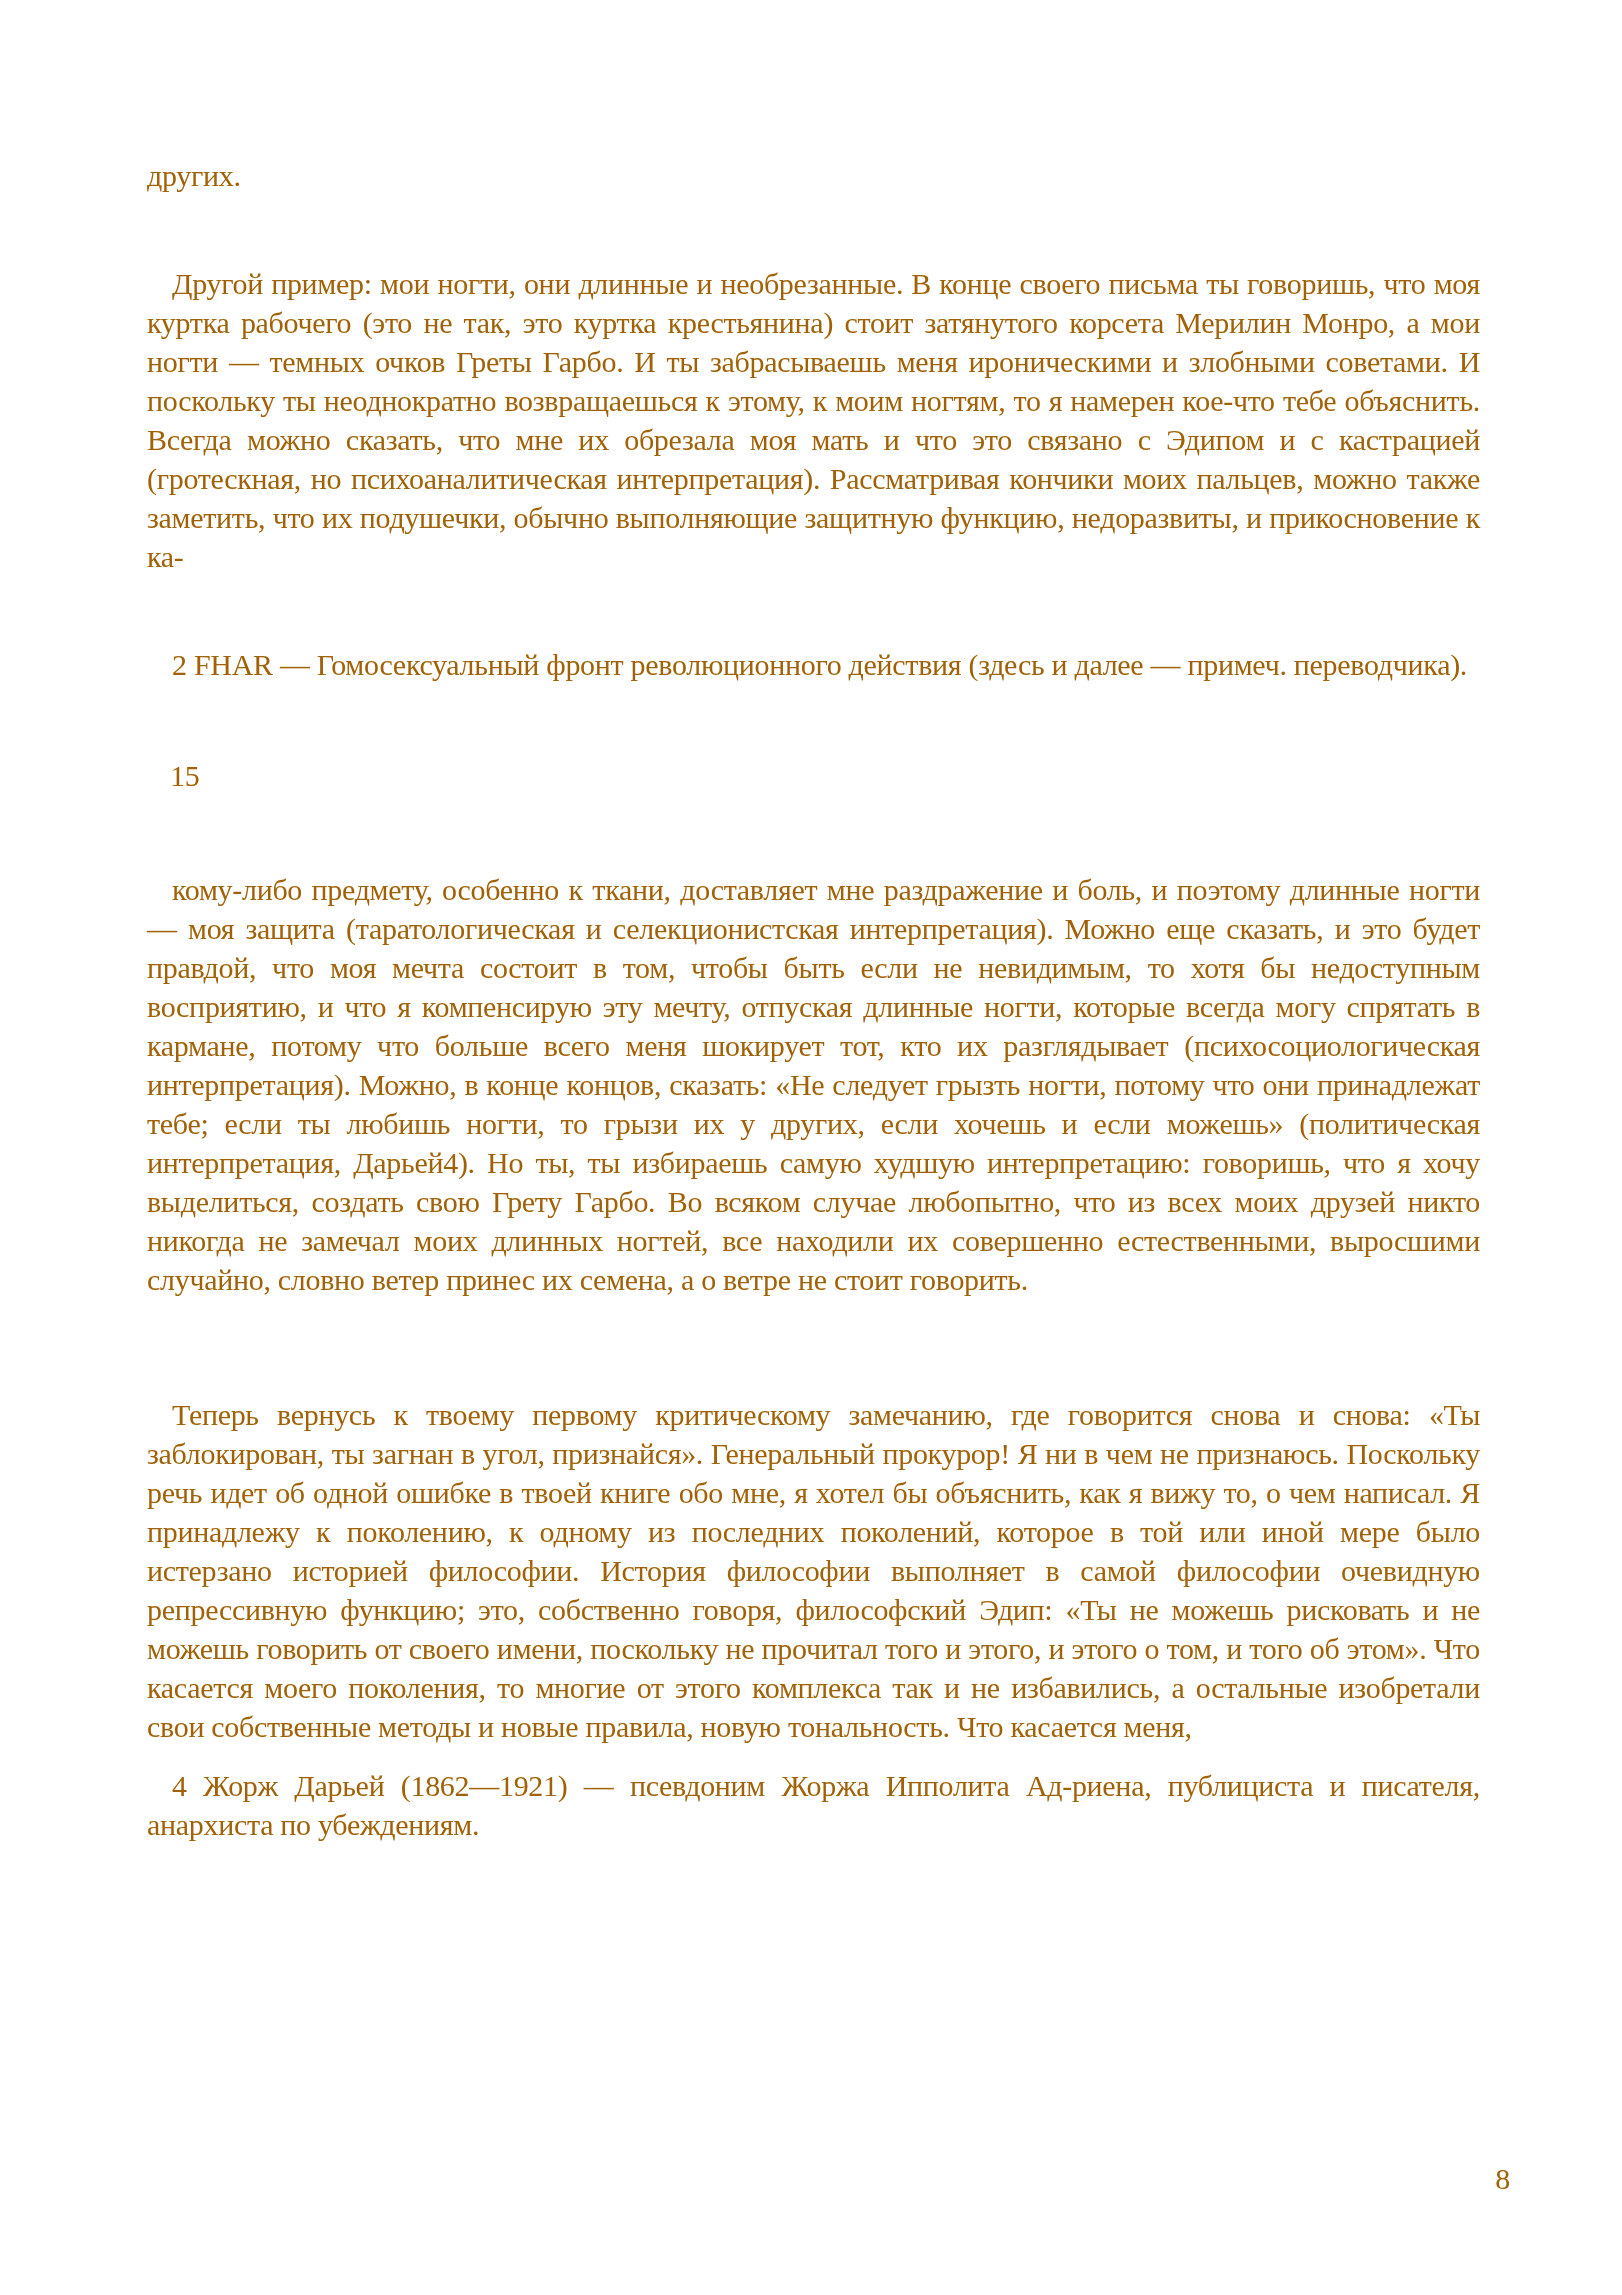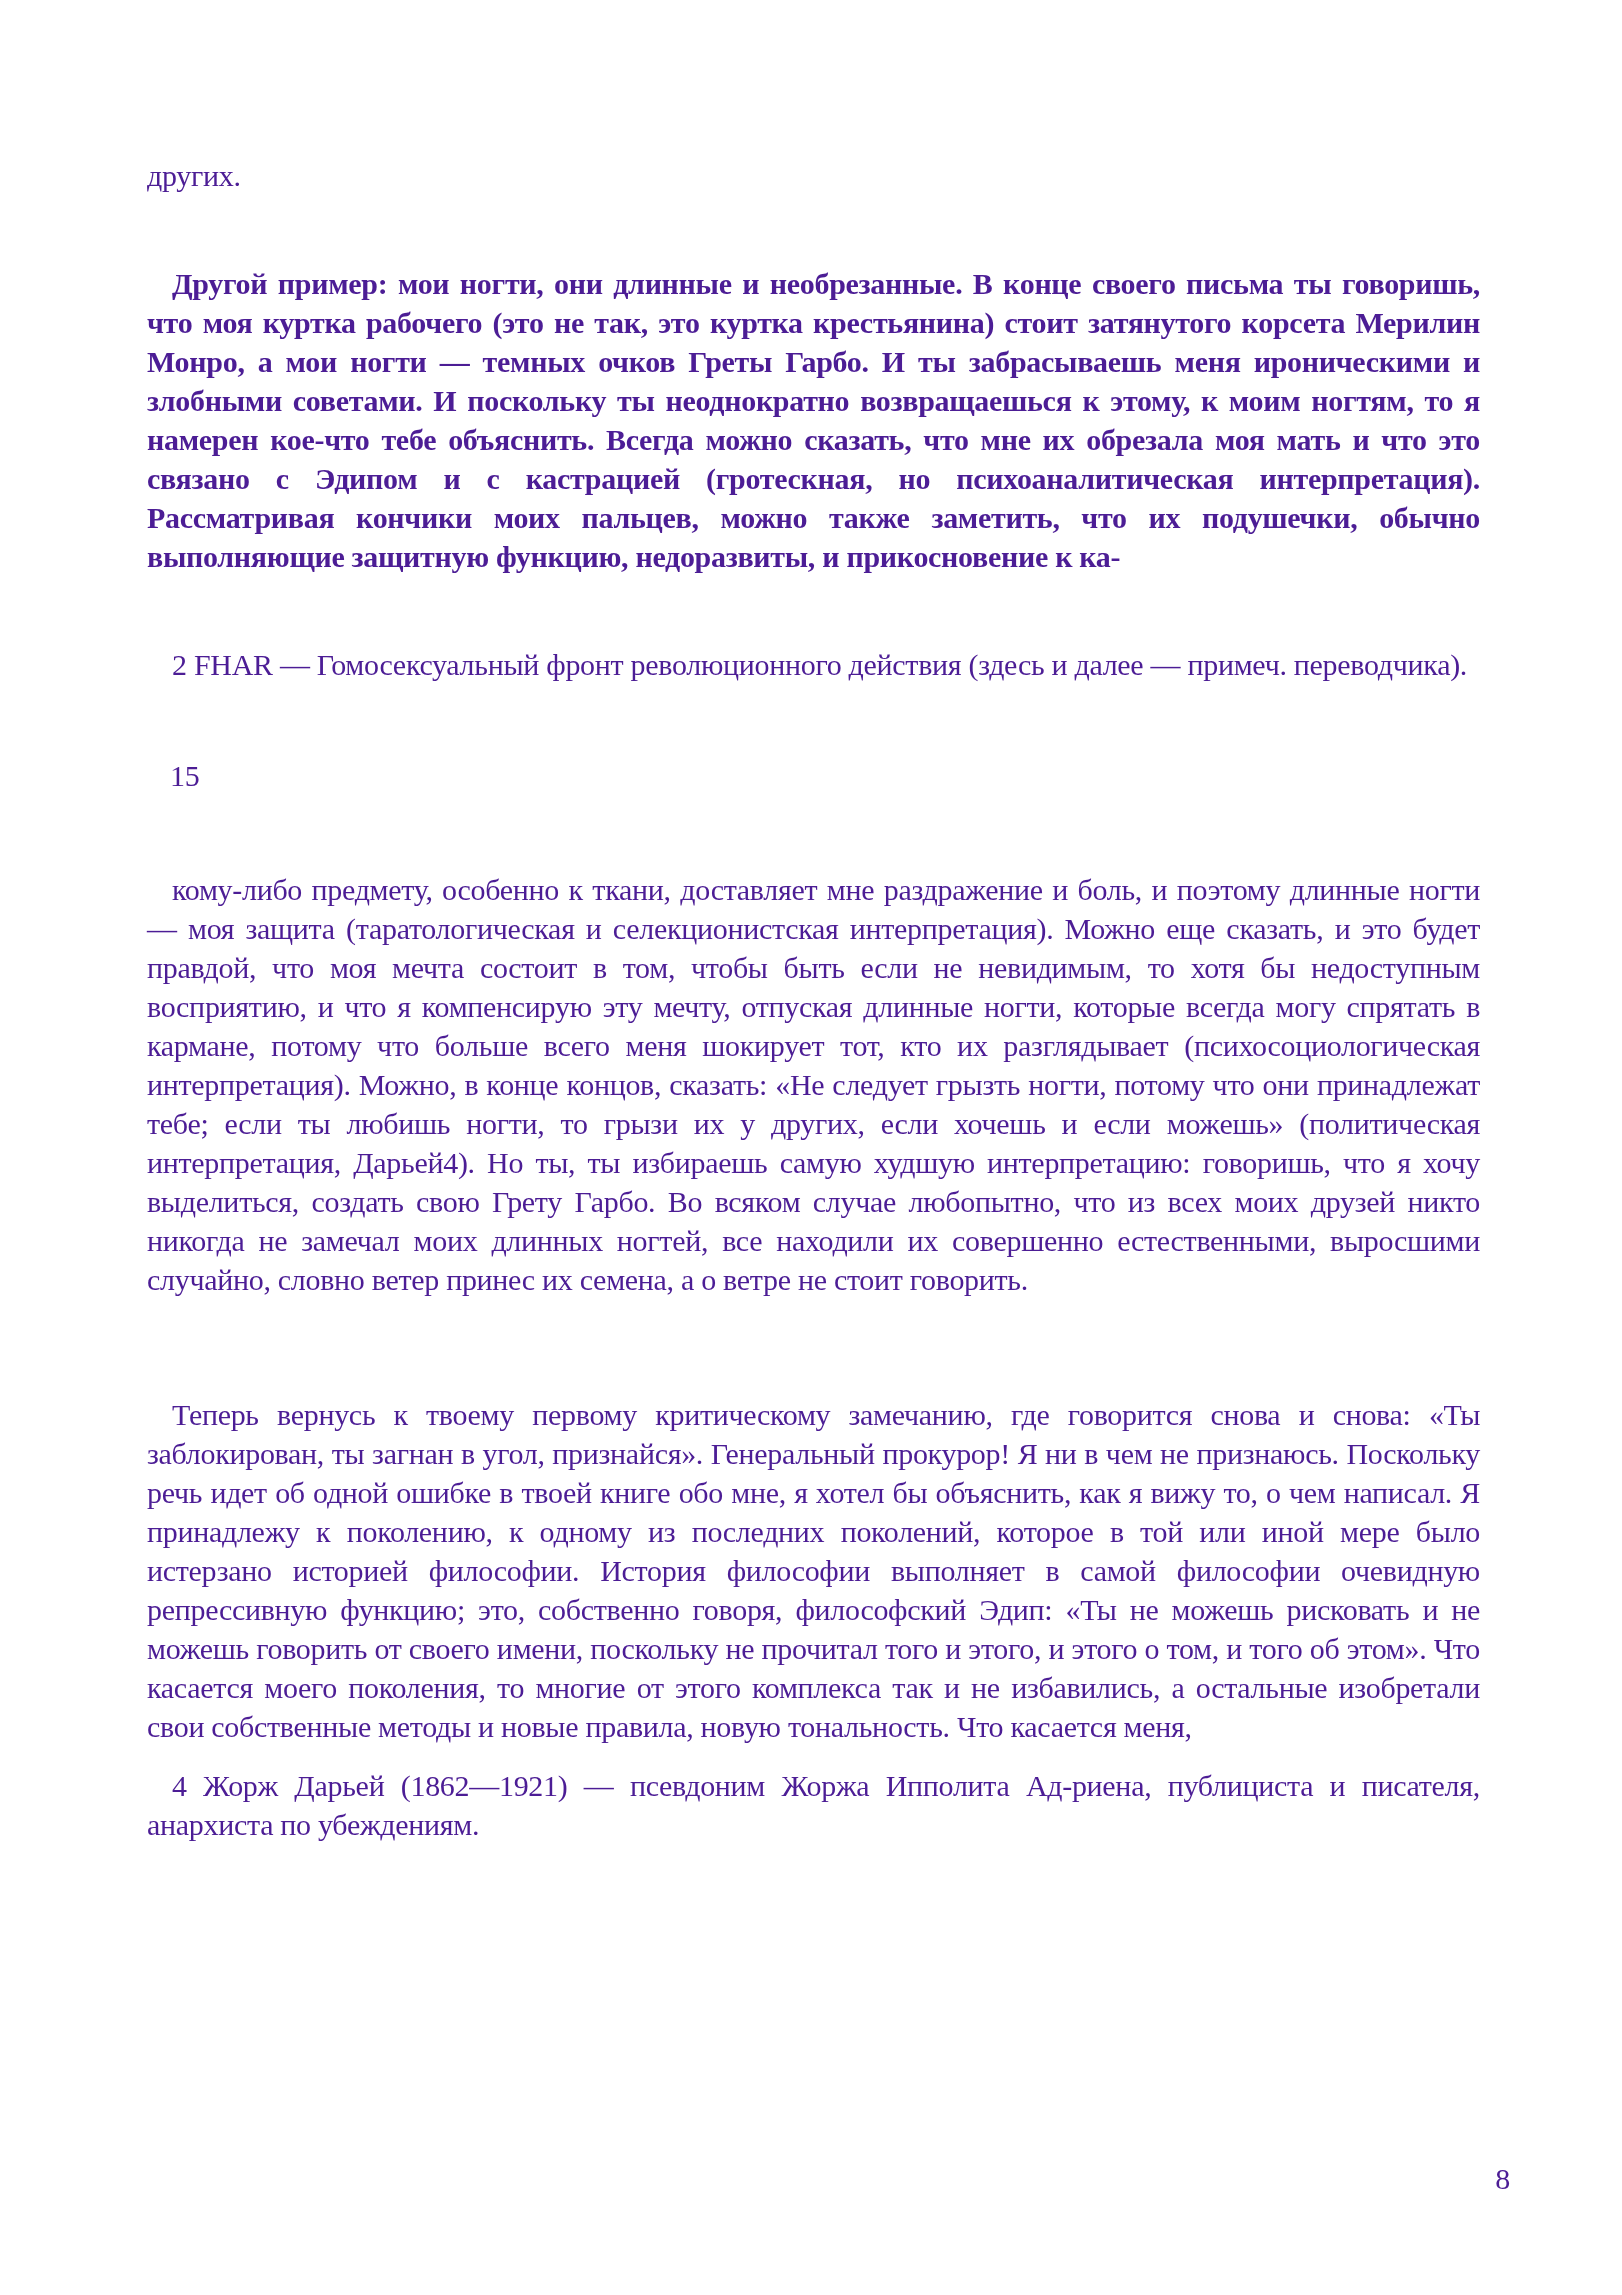--- a/index.html
+++ b/index.html
@@ -5,36 +5,36 @@
   html, body {
     margin: 0;
     padding: 0;
     background: #ffffff;
   }
   .sheet {
     position: relative;
     width: 1623px;
     height: 2295px;
     background: #ffffff;
-    color: #4c1d95;
+    color: #a16207;
     font-family: "Liberation Serif", "DejaVu Serif", serif;
     font-size: 30px;
     line-height: 39px;
     letter-spacing: -0.3px;
     box-sizing: border-box;
     padding: 0 143px 0 147px;
     overflow: hidden;
   }
   .para {
     text-align: justify;
     margin: 0;
   }
   .indent { text-indent: 25px; }
   .mt-top   { margin-top: 156px; }
-  .mt-para2 { margin-top: 69px; font-weight: bold; }
+  .mt-para2 { margin-top: 69px; }
   .mt-fn2   { margin-top: 65px; }
   .mt-fn3   { margin-top: 69px; }
   .mt-num15 { margin-top: 72px; }
   .mt-para3 { margin-top: 75px; }
   .mt-para4 { margin-top: 96px; }
   .mt-fn4   { margin-top: 20px; }
   .page-marker { text-align: left; margin-left: 23px; }
   .page-number {
     position: absolute;
     top: 2159px;

